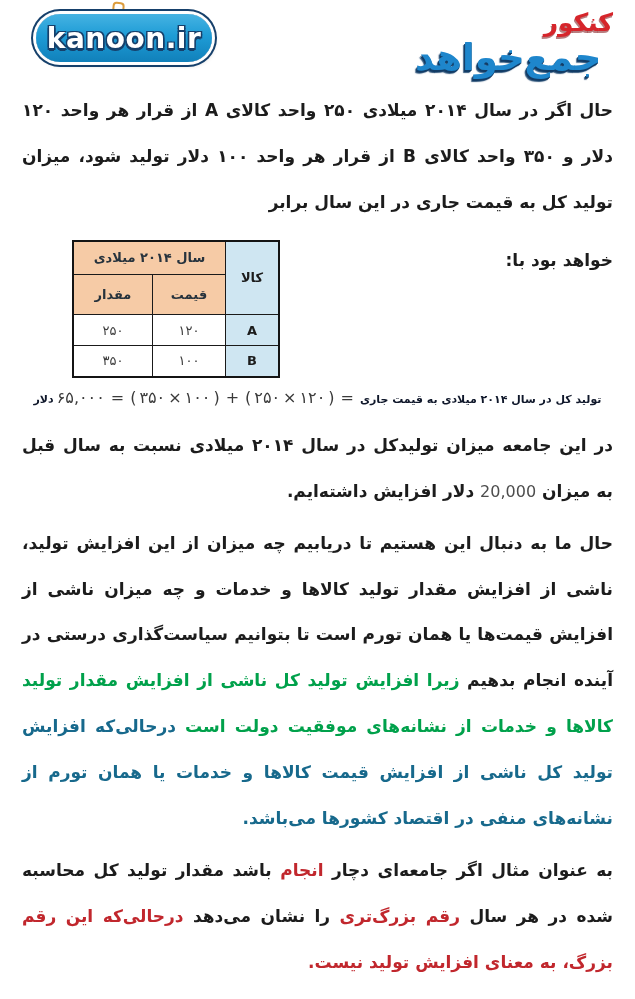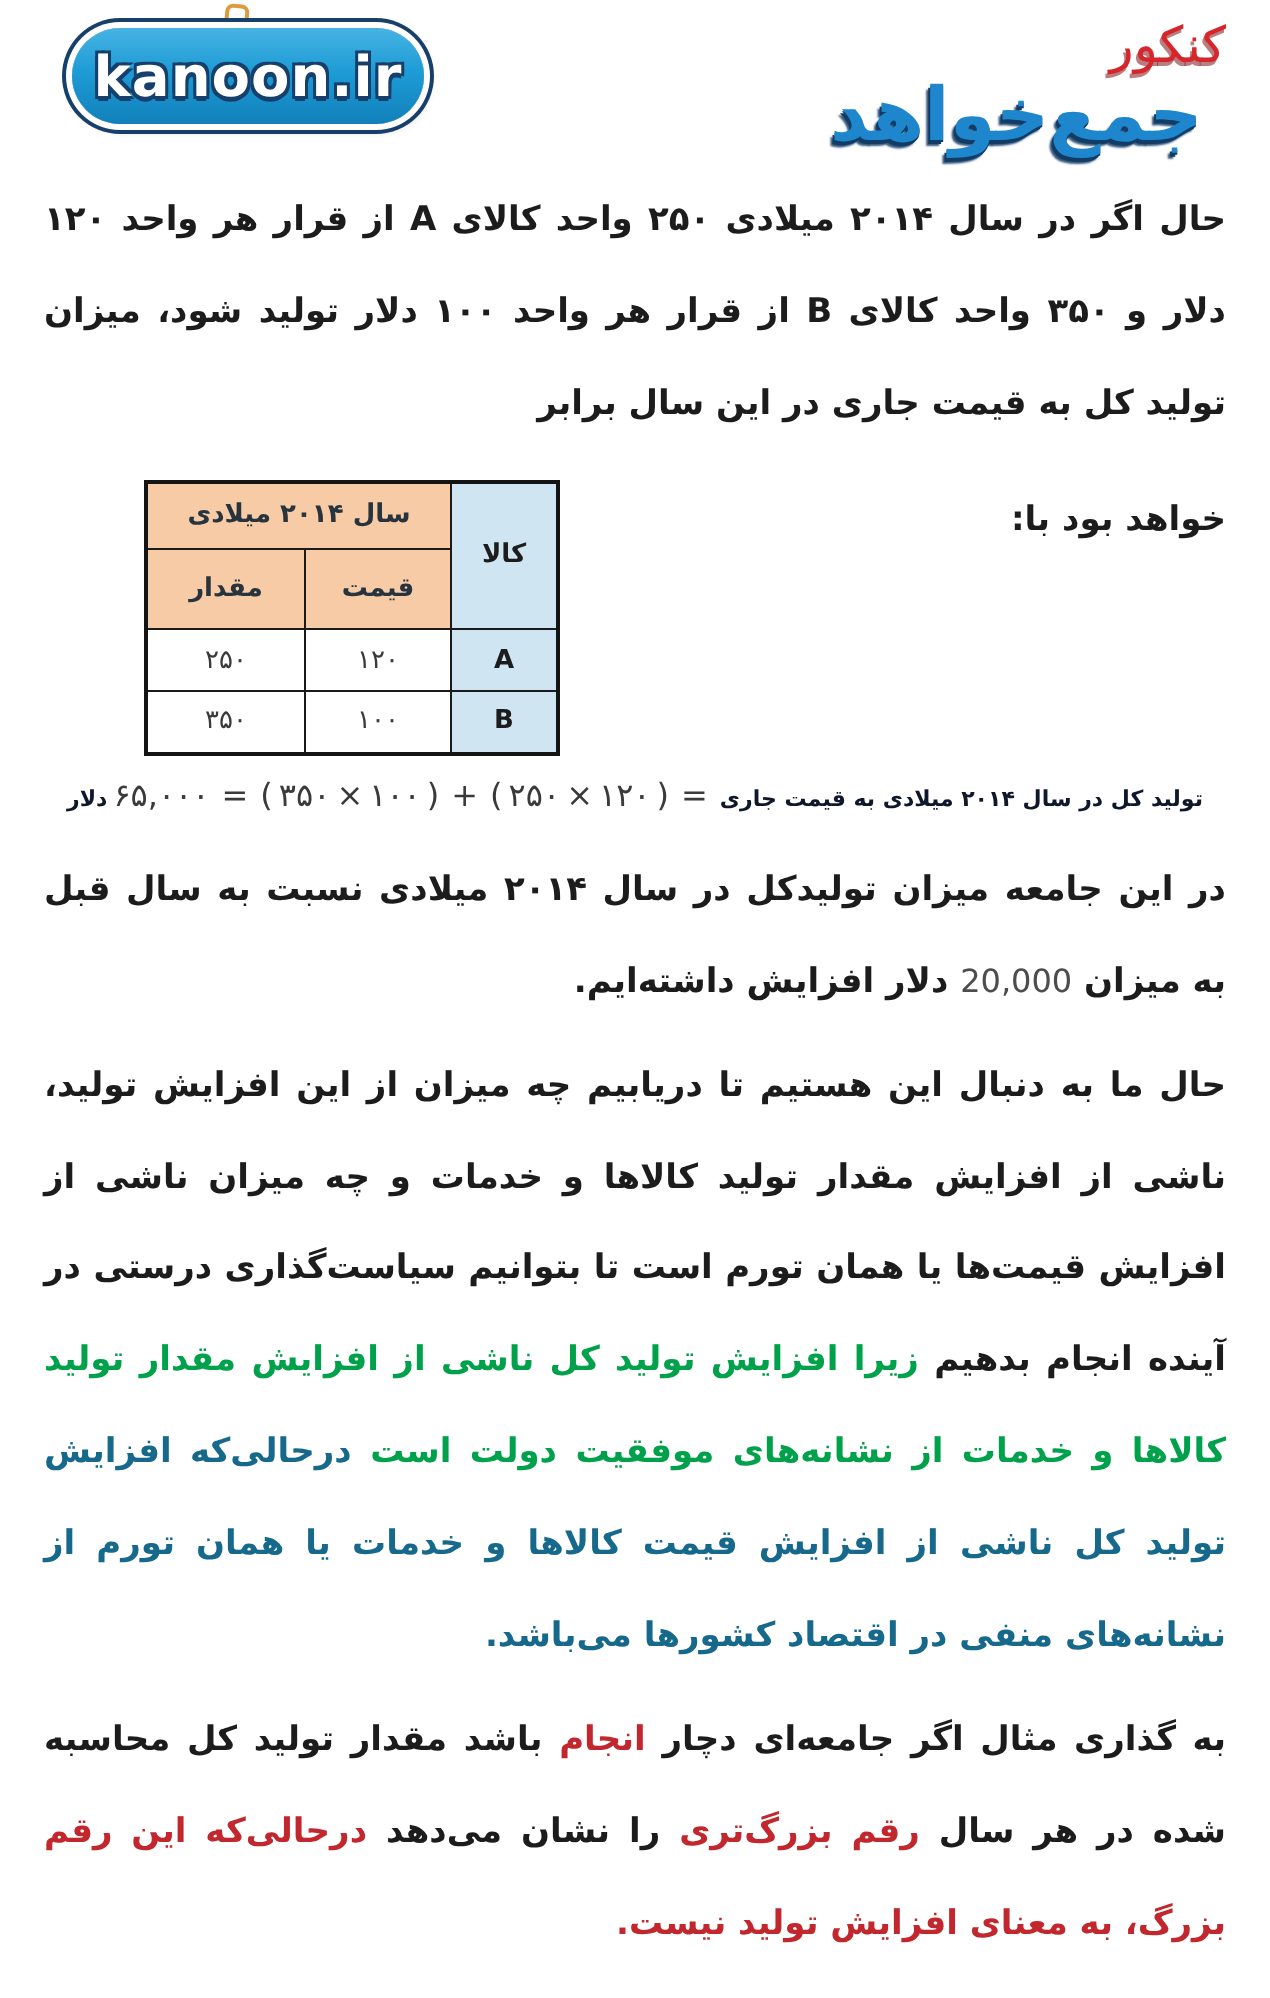--- a/index.html
+++ b/index.html
@@ -23,21 +23,21 @@
                 1.5px -1.5px 0 #16406b, -1.5px -1.5px 0 #16406b, 0 2.5px 0 #16406b;
   }
   .clip {
     position:absolute; left:112px; top:2px; width:8px; height:18px;
     border:2.5px solid #dc9c3c; border-radius:4px; transform:rotate(5deg);
     background:transparent;
   }
   .banner { position:absolute; right:20px; top:8px; width:200px; height:68px; }
   .banner-top {
     position:absolute; top:0; right:2px;
-    color:var(--banner_red,#d6252b); font-size:25px; font-weight:normal;
+    color:var(--banner_red,#d6252b); font-size:25px; font-weight:bold;
     text-shadow:-1px 2px 0 rgba(125,20,24,0.55);
   }
   .banner-main {
     position:absolute; bottom:0; left:0;
     color:var(--banner_blue,#1e86cc); font-size:37px; font-weight:bold;
     text-shadow:-1px 2px 0 #123c66, -2px 3px 1px rgba(18,60,102,0.85), 0 1px 0 #123c66;
     line-height:1;
   }
 
   
@@ -151,17 +151,17 @@
 
     <p class="para">
       <span>در این جامعه میزان تولیدکل در سال ۲۰۱۴ میلادی نسبت به سال قبل به میزان </span><span class="amount">20,000</span><span> دلار افزایش داشته‌ایم.</span>
     </p>
 
     <p class="para">
       <span>حال ما به دنبال این هستیم تا دریابیم چه میزان از این افزایش تولید، ناشی از افزایش مقدار تولید کالاها و خدمات و چه میزان ناشی از افزایش قیمت‌ها یا همان تورم است تا بتوانیم سیاست‌گذاری درستی در آینده انجام بدهیم </span><span class="green">زیرا افزایش تولید کل ناشی از افزایش مقدار تولید کالاها و خدمات از نشانه‌های موفقیت دولت است </span><span class="teal">درحالی‌که افزایش تولید کل ناشی از افزایش قیمت کالاها و خدمات یا همان تورم از نشانه‌های منفی در اقتصاد کشورها می‌باشد.</span>
     </p>
 
     <p class="para">
-      <span>به گذاری مثال اگر جامعه‌ای دچار </span><span class="red">انجام</span><span> باشد مقدار تولید کل محاسبه شده در هر سال </span><span class="red">رقم بزرگ‌تری</span><span> را نشان می‌دهد </span><span class="red">درحالی‌که این رقم بزرگ، به معنای افزایش تولید نیست.</span>
+      <span>به عنوان مثال اگر جامعه‌ای دچار </span><span class="red">انجام</span><span> باشد مقدار تولید کل محاسبه شده در هر سال </span><span class="red">رقم بزرگ‌تری</span><span> را نشان می‌دهد </span><span class="red">درحالی‌که این رقم بزرگ، به معنای افزایش تولید نیست.</span>
     </p>
 
   </div>
 </div>
 
 </body></html>

